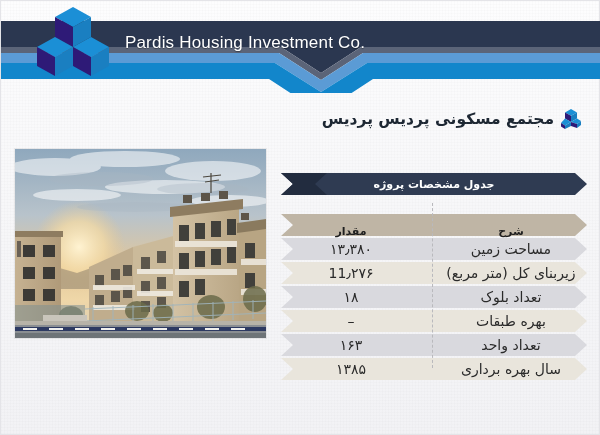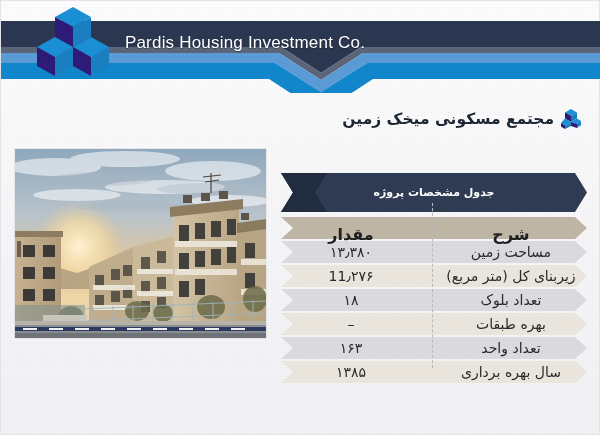--- a/index.html
+++ b/index.html
@@ -93,24 +93,24 @@
   }
   .cell-val{
     flex:0 0 49%;
     text-align:center;
     font-size:14px;
     color:#2a2a2a;
     font-family:"DejaVu Sans",sans-serif;
     padding-right:10px;box-sizing:border-box;
   }
   .row-head .cell-desc,.row-head .cell-val{
-    font-weight:bold;font-size:16px;color:#1f1f1f;margin-top:12px;
+    font-weight:bold;font-size:11px;color:#1f1f1f;margin-top:12px;
   }
   #banner{
-    position:relative;height:39px;margin-bottom:5px;
+    position:relative;height:22px;margin-bottom:19px;
   }
   #banner .bg{position:absolute;left:0;top:0;width:100%;height:100%;}
   #banner .bg svg{display:block;width:100%;height:100%;}
   #banner .label{
     position:relative;z-index:2;height:100%;
     display:flex;align-items:center;justify-content:center;
     color:#ffffff;font-size:11px;font-weight:bold;
     font-family:"DejaVu Sans",sans-serif;
     letter-spacing:.2px;
   }
@@ -165,21 +165,21 @@
         <polygon points="4,3.4 10,6.8 10,13 4,9.6" fill="#2e1a77"></polygon>
         <polygon points="10,6.8 16,3.4 16,9.6 10,13" fill="#1a7fc1"></polygon>
         <polygon points="4,9.6 10,13 4,16.4 0,14" fill="#1b8fd6"></polygon>
         <polygon points="0,14 4,16.4 4,20 0,17.6" fill="#2e1a77"></polygon>
         <polygon points="4,16.4 10,13 10,17 4,20" fill="#1a7fc1"></polygon>
         <polygon points="16,9.6 20,12 16,15 10,13" fill="#1b8fd6"></polygon>
         <polygon points="10,13 16,15 16,19 10,17" fill="#2e1a77"></polygon>
         <polygon points="16,15 20,12 20,16 16,19" fill="#1a7fc1"></polygon>
       </svg>
     </span>
-    <span id="title-text">مجتمع مسکونی میخک زمین</span>
+    <span id="title-text">مجتمع مسکونی پردیس پردیس</span>
   </div>
 
   <div id="photo-wrap">
     <svg width="251" height="189" viewBox="0 0 251 189" xmlns="http://www.w3.org/2000/svg">
       <defs>
         <linearGradient id="sky" x1="0" y1="0" x2="0" y2="1">
           <stop offset="0%" stop-color="#8fa8bd"></stop>
           <stop offset="35%" stop-color="#b8c3cb"></stop>
           <stop offset="62%" stop-color="#e2c79b"></stop>
           <stop offset="80%" stop-color="#efd7a8"></stop>

